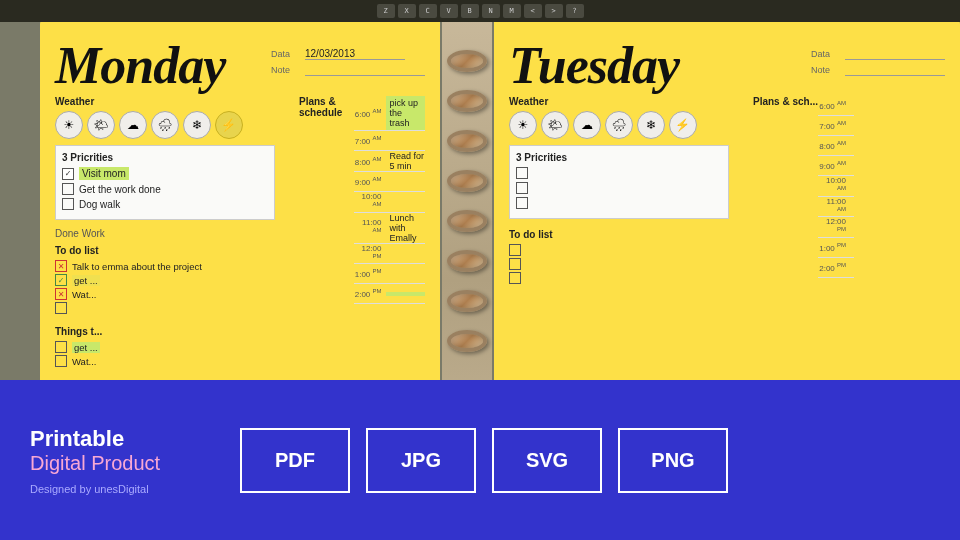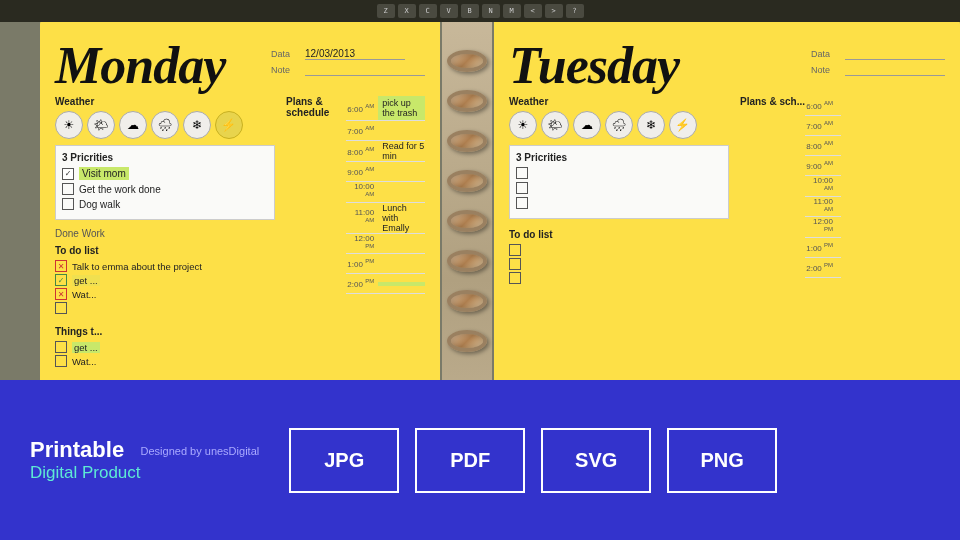--- a/index.html
+++ b/index.html
@@ -80,21 +80,21 @@
       letter-spacing: -1px;
       color: #111;
       font-style: italic;
       line-height: 1;
       margin-bottom: 4px;
     }
 
     
     .page-body {
       display: flex;
-      gap: 11px;
+      gap: 24px;
       height: calc(100% - 90px);
     }
 
     
     .left-col {
       width: 220px;
       display: flex;
       flex-direction: column;
       gap: 6px;
     }
@@ -264,36 +264,36 @@
       background: #3333cc;
       z-index: 10;
       display: flex;
       align-items: center;
       padding: 0 30px;
       gap: 30px;
     }
 
     .product-info {
       display: flex;
-      flex-direction: row;
+      flex-direction: column;
       color: white;
       min-width: 180px;
     }
 
     .product-title {
       font-size: 22px;
       font-weight: bold;
       font-family: Arial, sans-serif;
       color: white;
     }
 
     .product-subtitle {
-      font-size: 17px;
-      font-family: Arial, sans-serif;
-      color: #5eead4;
+      font-size: 20px;
+      font-family: Arial, sans-serif;
+      color: #f9a8d4;
       font-weight: normal;
     }
 
     .product-designer {
       font-size: 11px;
       color: #aaaaff;
       margin-top: 8px;
       font-family: Arial, sans-serif;
     }
 
@@ -659,18 +659,18 @@
   <div class="product-info">
     <div>
       <span class="product-title">Printable</span>
       <br>
       <span class="product-subtitle">Digital Product</span>
     </div>
     <div class="product-designer">Designed by unesDigital</div>
   </div>
 
   <div class="format-buttons">
+    <button class="format-btn">PDF</button>
     <button class="format-btn">JPG</button>
-    <button class="format-btn">PDF</button>
     <button class="format-btn">SVG</button>
     <button class="format-btn">PNG</button>
   </div>
 </div>
 
 </body></html>

